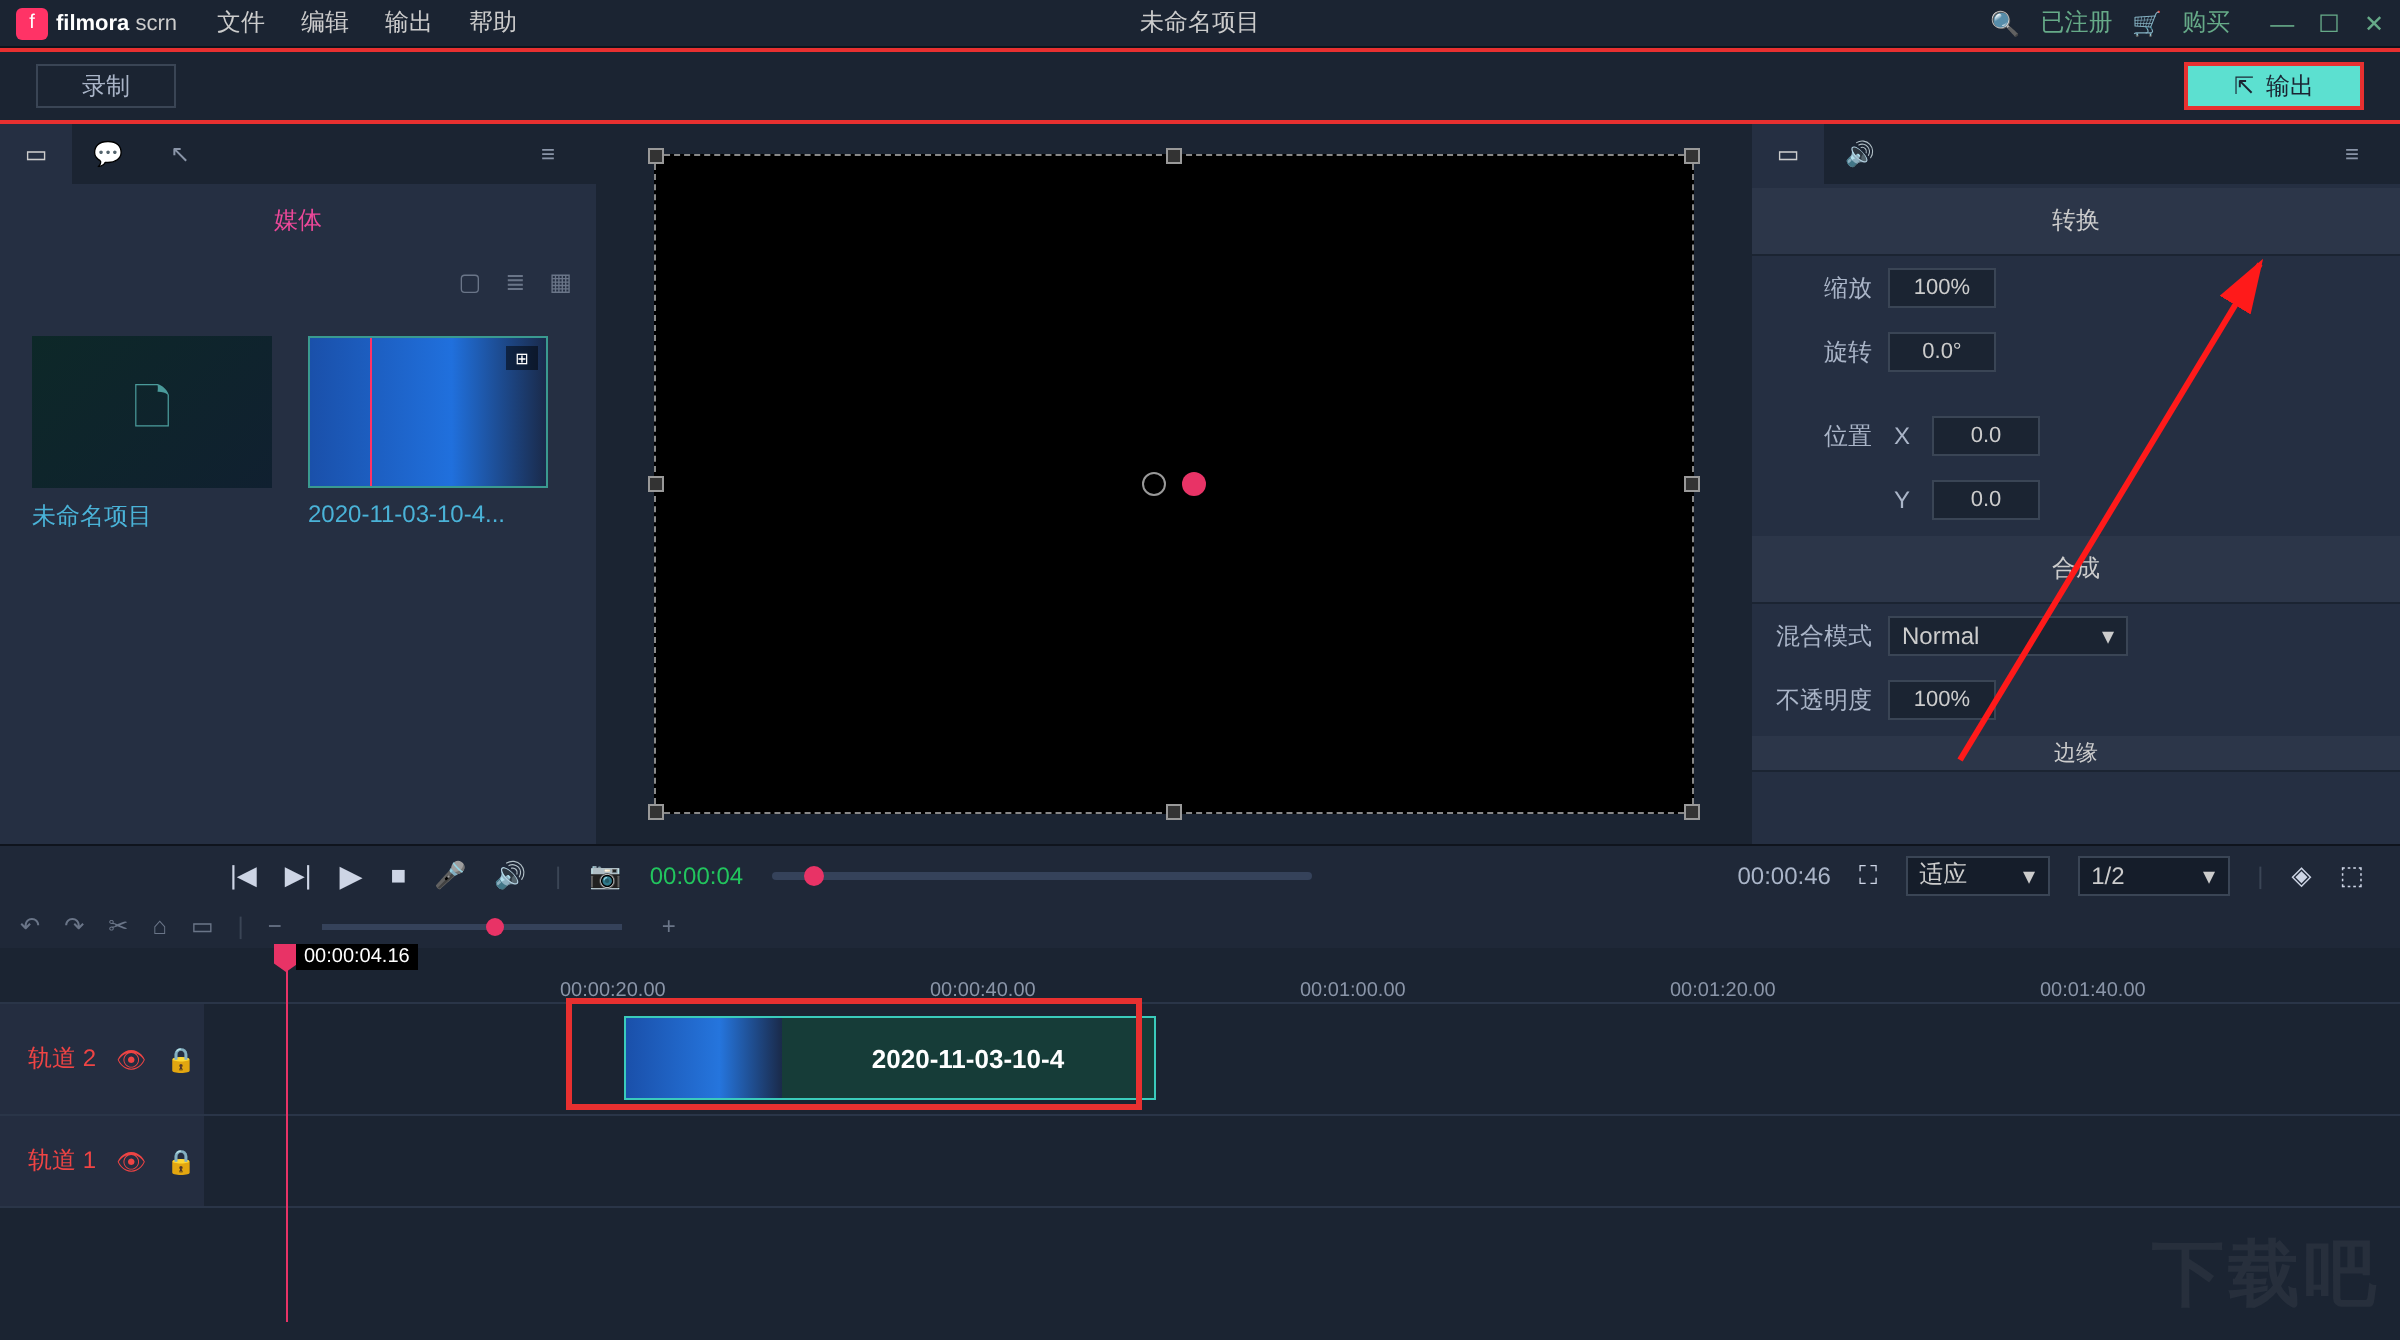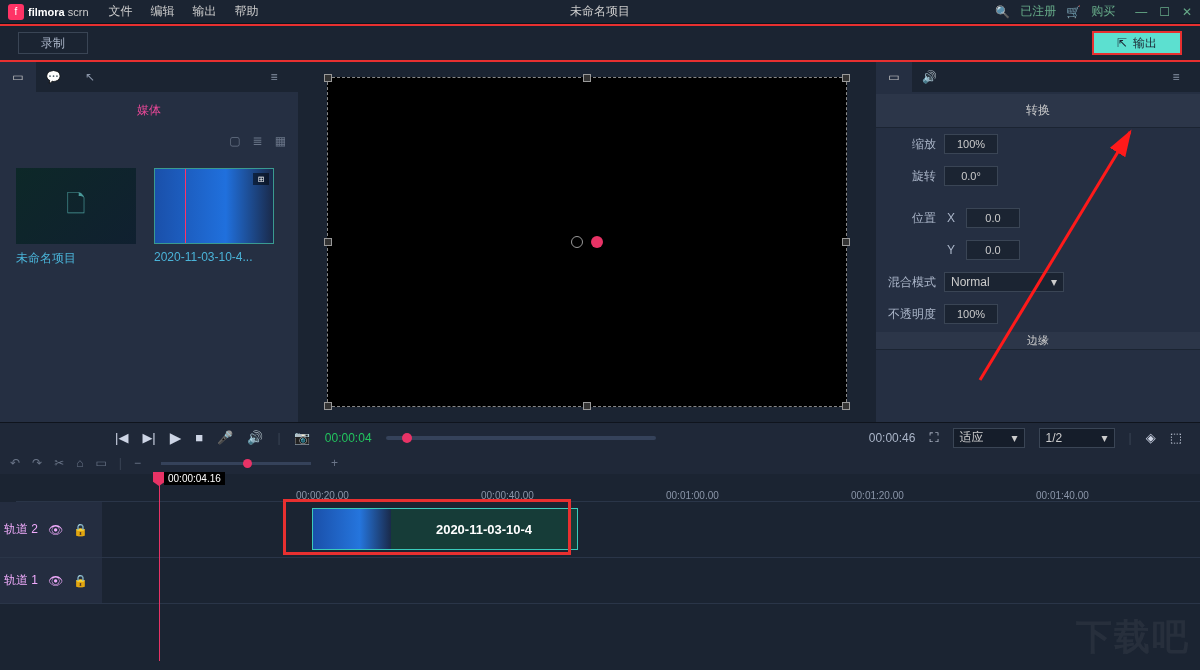--- a/index.html
+++ b/index.html
@@ -74,27 +74,27 @@
 .fit-select { width: 72px; height: 20px; background: #151d2a; border: 1px solid #3a4555; display: flex; align-items: center; justify-content: space-between; padding: 0 6px; color: #ccc; }
 
 
 .editbar { height: 22px; background: #1f2838; display: flex; align-items: center; gap: 12px; padding: 0 10px; }
 .edit-icon { color: #6a7588; cursor: pointer; }
 .zoom-slider { width: 150px; height: 3px; background: #35425a; position: relative; margin: 0 8px; }
 .zoom-slider .dot { position: absolute; left: 55%; top: -3px; width: 9px; height: 9px; background: #e83366; border-radius: 50%; }
 
 
 .timeline { background: #1b2432; position: relative; }
-.ruler { height: 28px; display: flex; align-items: flex-end; padding-left: 103px; position: relative; border-bottom: 1px solid #2a3548; font-size: 10px; margin-left: 16px; }
+.ruler { height: 28px; display: flex; align-items: flex-end; padding-left: 103px; position: relative; border-bottom: 1px solid #2a3548; font-size: 10px; }
 .ruler .tick { position: absolute; color: #8a95a8; }
 .playhead { position: absolute; left: 143px; top: 0; bottom: -160px; width: 1px; background: #e83366; }
 .playhead::before { content: ""; position: absolute; top: -2px; left: -6px; width: 12px; height: 14px; background: #e83366; clip-path: polygon(0 0, 100% 0, 100% 70%, 50% 100%, 0 70%); }
 .playhead-label { position: absolute; left: 148px; top: -2px; background: #000; color: #fff; font-size: 10px; padding: 1px 4px; }
 .track { height: 56px; display: flex; align-items: center; border-bottom: 1px solid #2a3548; }
-.track-head { width: 103px; height: 100%; background: #242d40; display: flex; align-items: center; gap: 10px; padding-left: 4px; color: #f0abfc; border-right: 1px solid #1b2432; }
+.track-head { width: 103px; height: 100%; background: #242d40; display: flex; align-items: center; gap: 10px; padding-left: 14px; color: #ef4444; border-right: 1px solid #1b2432; }
 .track-body { flex: 1; height: 100%; position: relative; }
 .clip { position: absolute; top: 6px; height: 42px; background: #164c4c; border: 1px solid #3acbbb; display: flex; align-items: center; left: 209px; width: 266px; }
 .clip-box { position: absolute; border: 3px solid #e83030; left: 180px; top: -3px; width: 288px; height: 56px; pointer-events: none; }
 .clip-thumb { width: 78px; height: 100%; background: linear-gradient(90deg, #1a50aa 0%, #2575dd 60%, #1a2a4a 100%); }
 .clip-label { flex: 1; text-align: center; color: #fff; font-weight: bold; background: #163c38; height: 100%; display:flex;align-items:center;justify-content:center; font-size: 13px; }
 
 
 .arrow-svg { position: absolute; pointer-events: none; z-index: 100; }
 
 .watermark { position: absolute; right: 10px; bottom: 8px; font-size: 36px; color: rgba(200,200,200,0.07); font-weight: bold; letter-spacing: 2px; }
@@ -200,20 +200,21 @@
     <div class="prop-row">
       <span class="prop-label">位置</span>
       <span class="prop-sublabel">X</span>
       <input class="prop-input" value="0.0" style="">
     </div>
     <div class="prop-row">
       <span class="prop-label"></span>
       <span class="prop-sublabel">Y</span>
       <input class="prop-input" value="0.0" style="">
     </div>
+    <div class="section-title">合成</div>
     <div class="prop-row">
       <span class="prop-label">混合模式</span>
       <div class="prop-select">
           <span>Normal</span>
           <span>▾</span>
         </div>
     </div>
     <div class="prop-row">
       <span class="prop-label">不透明度</span>
       <input class="prop-input" value="100%" style="">

